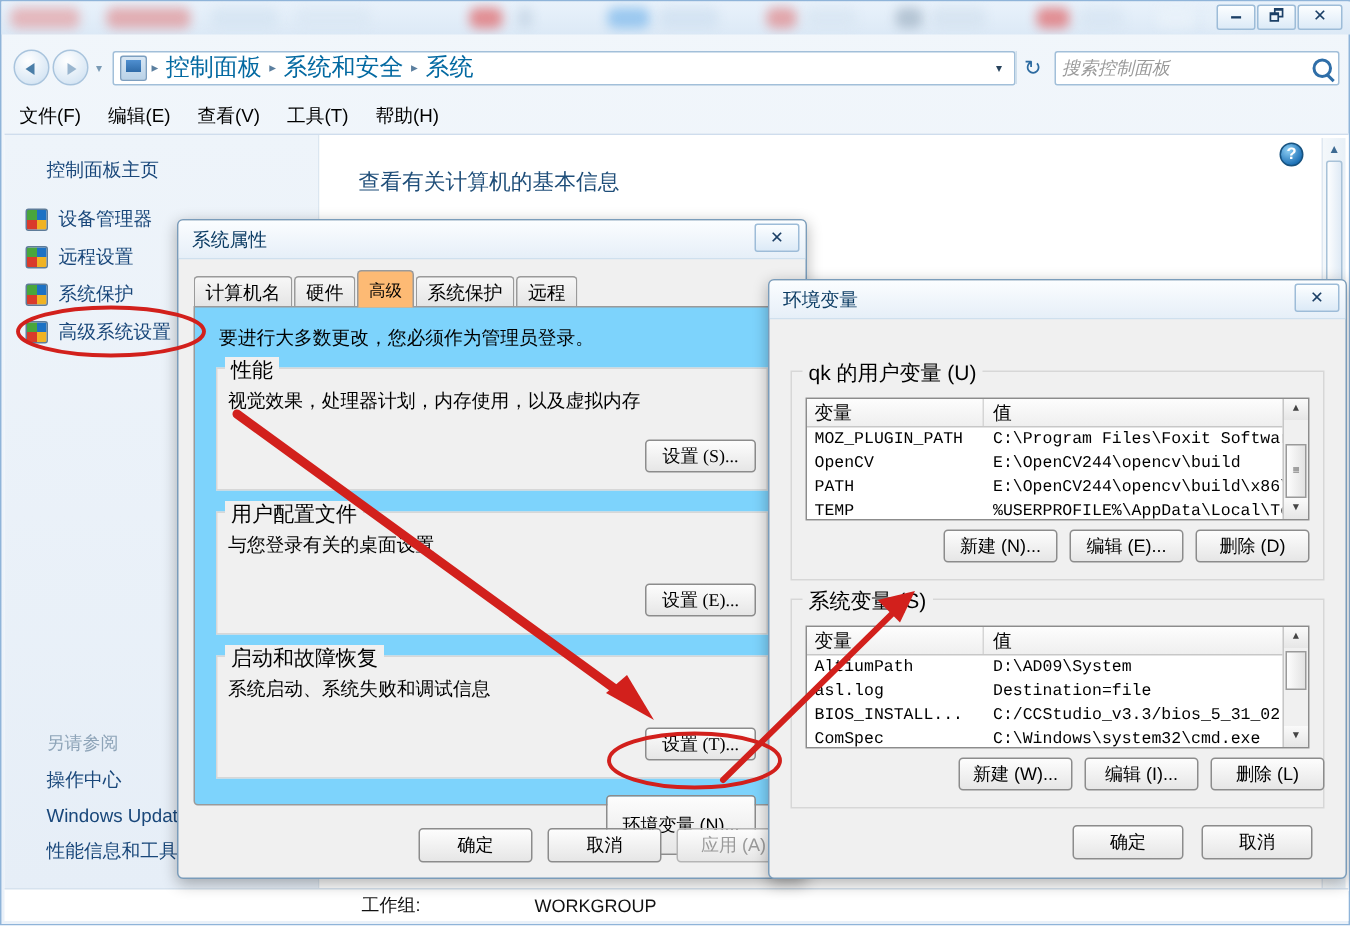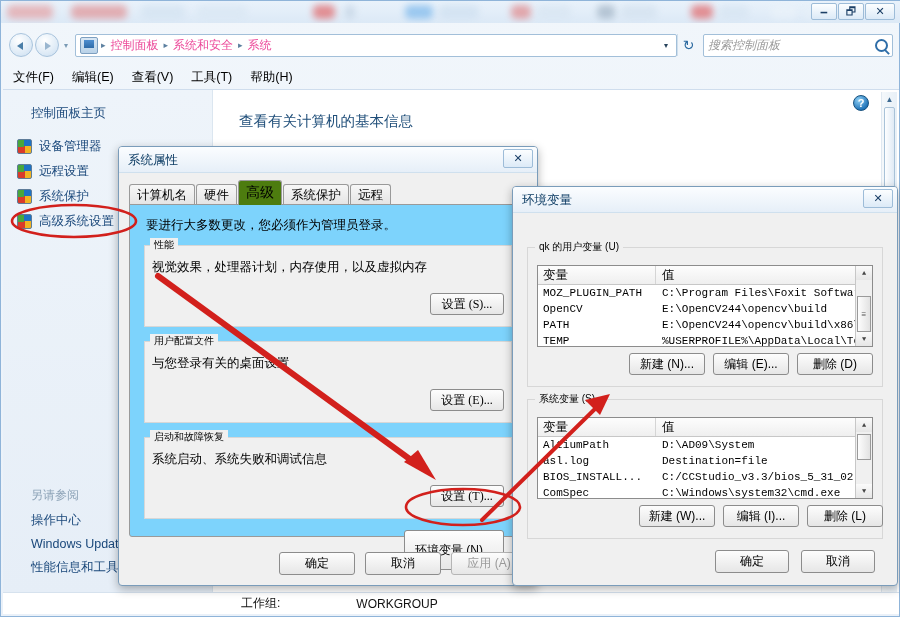--- a/index.html
+++ b/index.html
@@ -68,21 +68,21 @@
   .addricon {
     width:18px; height:17px; margin:0 2px; flex:none;
     background:linear-gradient(#d9e7f4,#b9d2e8);
     border:1px solid #7d9fc0; border-radius:2px;
     position:relative;
   }
   .addricon::after{
     content:""; position:absolute; left:3px; top:2px; width:10px; height:8px;
     background:linear-gradient(#4f8fd0,#2f6ba8);
   }
-  .crumb { padding:0 4px; font-size:12px; color:#ec4899; white-space:nowrap; }
+  .crumb { padding:0 4px; font-size:16px; color:#0369a1; white-space:nowrap; }
   .crumbsep { color:#5b7f9f; font-size:9px; padding:0 1px; }
   .addrdrop { width:16px; text-align:center; color:#27435c; font-size:8px; flex:none; }
   .refresh {
     width:22px; height:22px; flex:none; display:flex; align-items:center;
     justify-content:center; color:#2c6aa0; font-size:14px;
     border-left:1px solid #cfdfec;
   }
   .searchbox {
     width:190px; height:23px; flex:none; margin-left:4px;
     border:1px solid #a2bfd9; background:#fff; border-radius:2px;
@@ -193,35 +193,35 @@
     background:linear-gradient(#fdfdfd,#e6e6e6);
     font-family:"Liberation Serif","DejaVu Serif",serif;
     font-size:12px; color:#000; text-align:center;
     display:flex; align-items:center; justify-content:center;
   }
   .btn.disabled { color:#9a9a9a; border-color:#b5b5b5; }
   .btn.cn { font-family:"Liberation Sans","DejaVu Sans",sans-serif; }
 
   .groupbox { position:absolute; border:1px solid #d7d7d7; background:#f0f0f0; }
   .grouplabel {
-    position:absolute; background:#f0f0f0; padding:0 4px; font-size:10px;
+    position:absolute; background:#f0f0f0; padding:0 4px; font-size:14px;
   }
 
   
   #sysprops { left:118px; top:146px; width:420px; height:440px; }
   .tabstrip { position:absolute; left:10px; top:8px; height:24px; display:flex; align-items:flex-end; }
   .tab {
     height:21px; padding:0 7px; font-size:12.5px;
     border:1px solid #9a9a9a; border-bottom:none; border-radius:3px 3px 0 0;
     background:linear-gradient(#f7f7f7,#e4e4e4);
     display:flex; align-items:center; margin-right:1px; color:#000;
   }
   .tab.active {
-    height:25px; background:#4d7c0f; border-color:#9a9a9a;
-    font-size:14px; z-index:3; position:relative;
+    height:25px; background:#fdba74; border-color:#9a9a9a;
+    font-size:11px; z-index:3; position:relative;
   }
   .tabpage {
     position:absolute; left:10px; top:31px; right:10px; bottom:48px;
     background:#7dd3fc; border:1px solid #9a9a9a; border-radius:0 3px 3px 3px;
   }
   .noticeline { position:absolute; left:16px; top:12px; font-size:12.5px; }
   .sectext { position:absolute; font-size:12.5px; }
   .dlgfooter { position:absolute; right:10px; bottom:10px; display:flex; gap:10px; }
 
   

